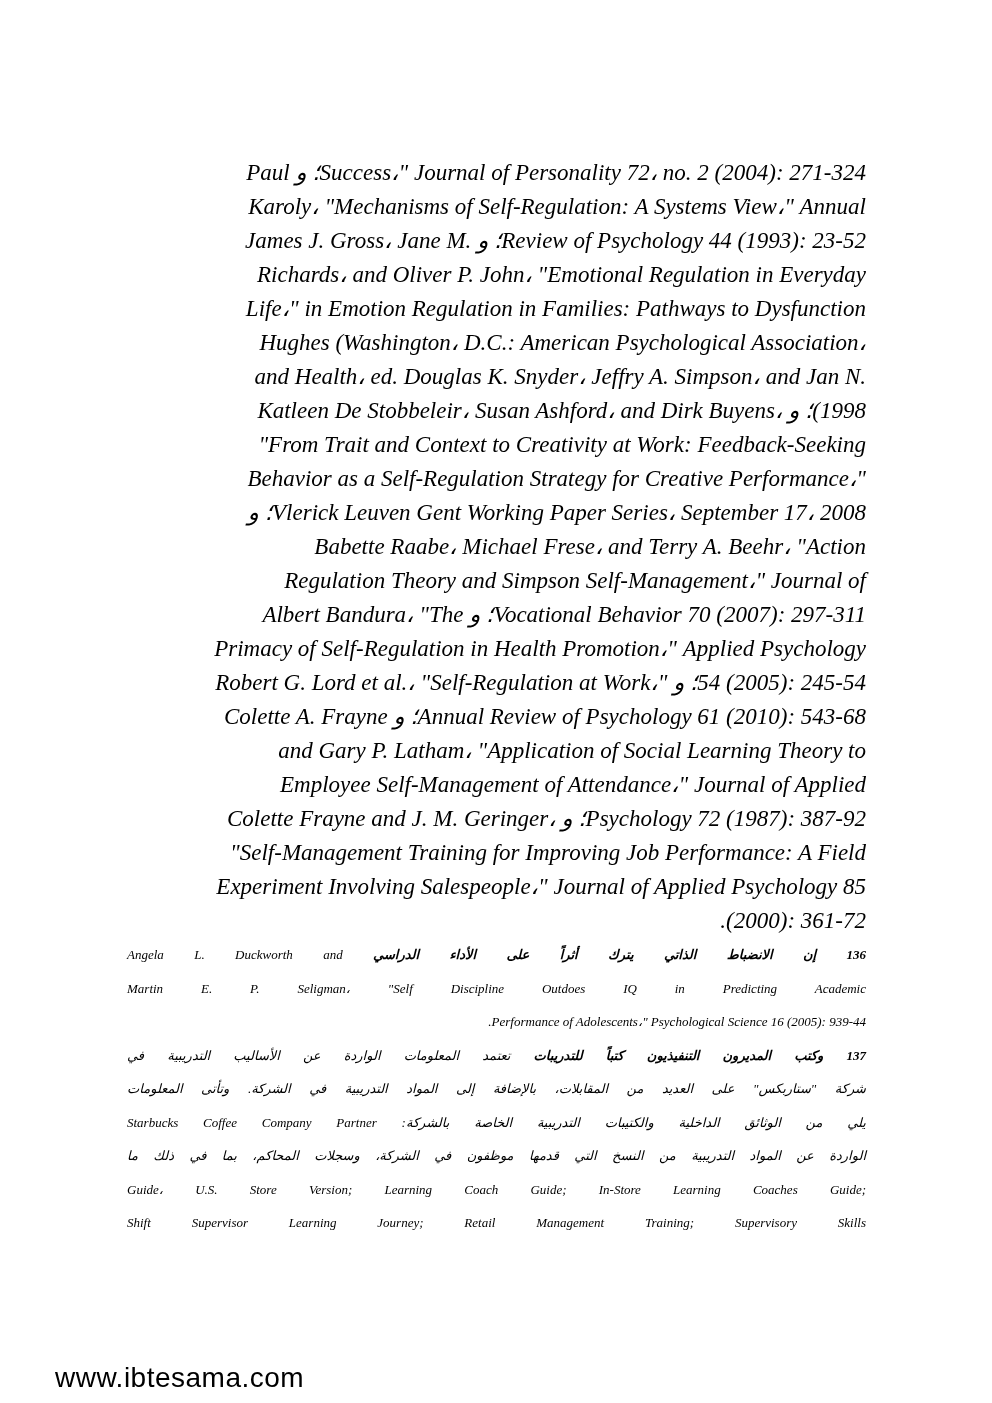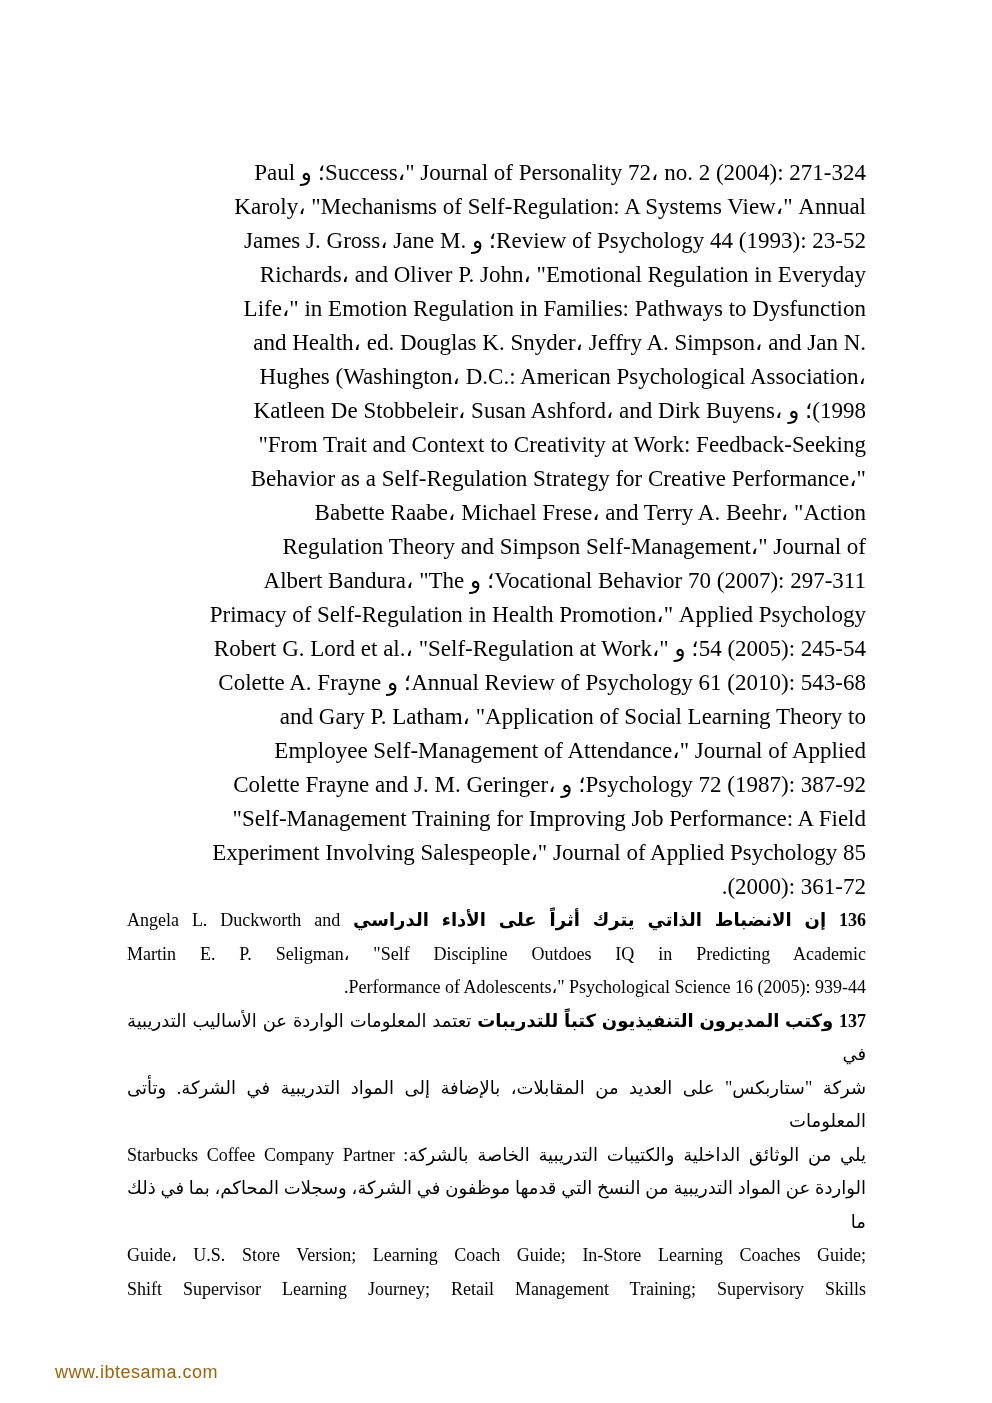--- a/index.html
+++ b/index.html
@@ -21,56 +21,57 @@
     top: 156px;
     width: 739px;
   }
   .block { direction: rtl; }
   .block-large {
     font-size: 23px;
     line-height: 34px;
   }
   .block-large .line { white-space: nowrap; }
   .block-small {
-    font-size: 18px;
+    font-size: 13px;
     line-height: 33.5px;
   }
   .line { text-align: right; }
   .line.j {
     text-align: justify;
     text-align-last: justify;
   }
-  .seg { unicode-bidi: isolate; }
+  .seg { unicode-bidi: isolate; font-style: italic; }
   .seg.b { font-weight: bold; }
   .watermark {
     position: absolute;
     left: 55px;
     top: 1362px;
     font-family: "Liberation Sans", "DejaVu Sans", sans-serif;
-    font-size: 18px;
+    font-size: 28px;
     letter-spacing: 0.5px;
-    color: #a16207;
+    color: #000000;
   }
 </style>
 </head>
 <body>
 
 <div class="page">
   <div class="content">
     <div class="block block-large">
         <div class="line"><span dir="ltr" class="seg">Success،" Journal of Personality 72، no. 2 (2004): 271-324</span><span dir="rtl" class="seg">؛ و </span><span dir="ltr" class="seg">Paul</span></div>
         <div class="line"><span dir="ltr" class="seg">Karoly، "Mechanisms of Self-Regulation: A Systems View،" Annual</span></div>
         <div class="line"><span dir="ltr" class="seg">Review of Psychology 44 (1993): 23-52</span><span dir="rtl" class="seg">؛ و </span><span dir="ltr" class="seg">James J. Gross، Jane M.</span></div>
         <div class="line"><span dir="ltr" class="seg">Richards، and Oliver P. John، "Emotional Regulation in Everyday</span></div>
         <div class="line"><span dir="ltr" class="seg">Life،" in Emotion Regulation in Families: Pathways to Dysfunction</span></div>
+        <div class="line"><span dir="ltr" class="seg">Hughes (Washington، D.C.: American Psychological Association،</span></div>
         <div class="line"><span dir="ltr" class="seg">and Health، ed. Douglas K. Snyder، Jeffry A. Simpson، and Jan N.</span></div>
-        <div class="line"><span dir="ltr" class="seg">Hughes (Washington، D.C.: American Psychological Association،</span></div>
         <div class="line"><span dir="ltr" class="seg">(1998</span><span dir="rtl" class="seg">؛ و </span><span dir="ltr" class="seg">Katleen De Stobbeleir، Susan Ashford، and Dirk Buyens،</span></div>
         <div class="line"><span dir="ltr" class="seg">"From Trait and Context to Creativity at Work: Feedback-Seeking</span></div>
         <div class="line"><span dir="ltr" class="seg">Behavior as a Self-Regulation Strategy for Creative Performance،"</span></div>
+        <div class="line"><span dir="ltr" class="seg">Vlerick Leuven Gent Working Paper Series، September 17، 2008</span><span dir="rtl" class="seg">؛ و</span></div>
         <div class="line"><span dir="ltr" class="seg">Babette Raabe، Michael Frese، and Terry A. Beehr، "Action</span></div>
         <div class="line"><span dir="ltr" class="seg">Regulation Theory and Simpson Self-Management،" Journal of</span></div>
         <div class="line"><span dir="ltr" class="seg">Vocational Behavior 70 (2007): 297-311</span><span dir="rtl" class="seg">؛ و </span><span dir="ltr" class="seg">Albert Bandura، "The</span></div>
         <div class="line"><span dir="ltr" class="seg">Primacy of Self-Regulation in Health Promotion،" Applied Psychology</span></div>
         <div class="line"><span dir="ltr" class="seg">54 (2005): 245-54</span><span dir="rtl" class="seg">؛ و </span><span dir="ltr" class="seg">Robert G. Lord et al.، "Self-Regulation at Work،"</span></div>
         <div class="line"><span dir="ltr" class="seg">Annual Review of Psychology 61 (2010): 543-68</span><span dir="rtl" class="seg">؛ و </span><span dir="ltr" class="seg">Colette A. Frayne</span></div>
         <div class="line"><span dir="ltr" class="seg">and Gary P. Latham، "Application of Social Learning Theory to</span></div>
         <div class="line"><span dir="ltr" class="seg">Employee Self-Management of Attendance،" Journal of Applied</span></div>
         <div class="line"><span dir="ltr" class="seg">Psychology 72 (1987): 387-92</span><span dir="rtl" class="seg">؛ و </span><span dir="ltr" class="seg">Colette Frayne and J. M. Geringer،</span></div>
         <div class="line"><span dir="ltr" class="seg">"Self-Management Training for Improving Job Performance: A Field</span></div>

